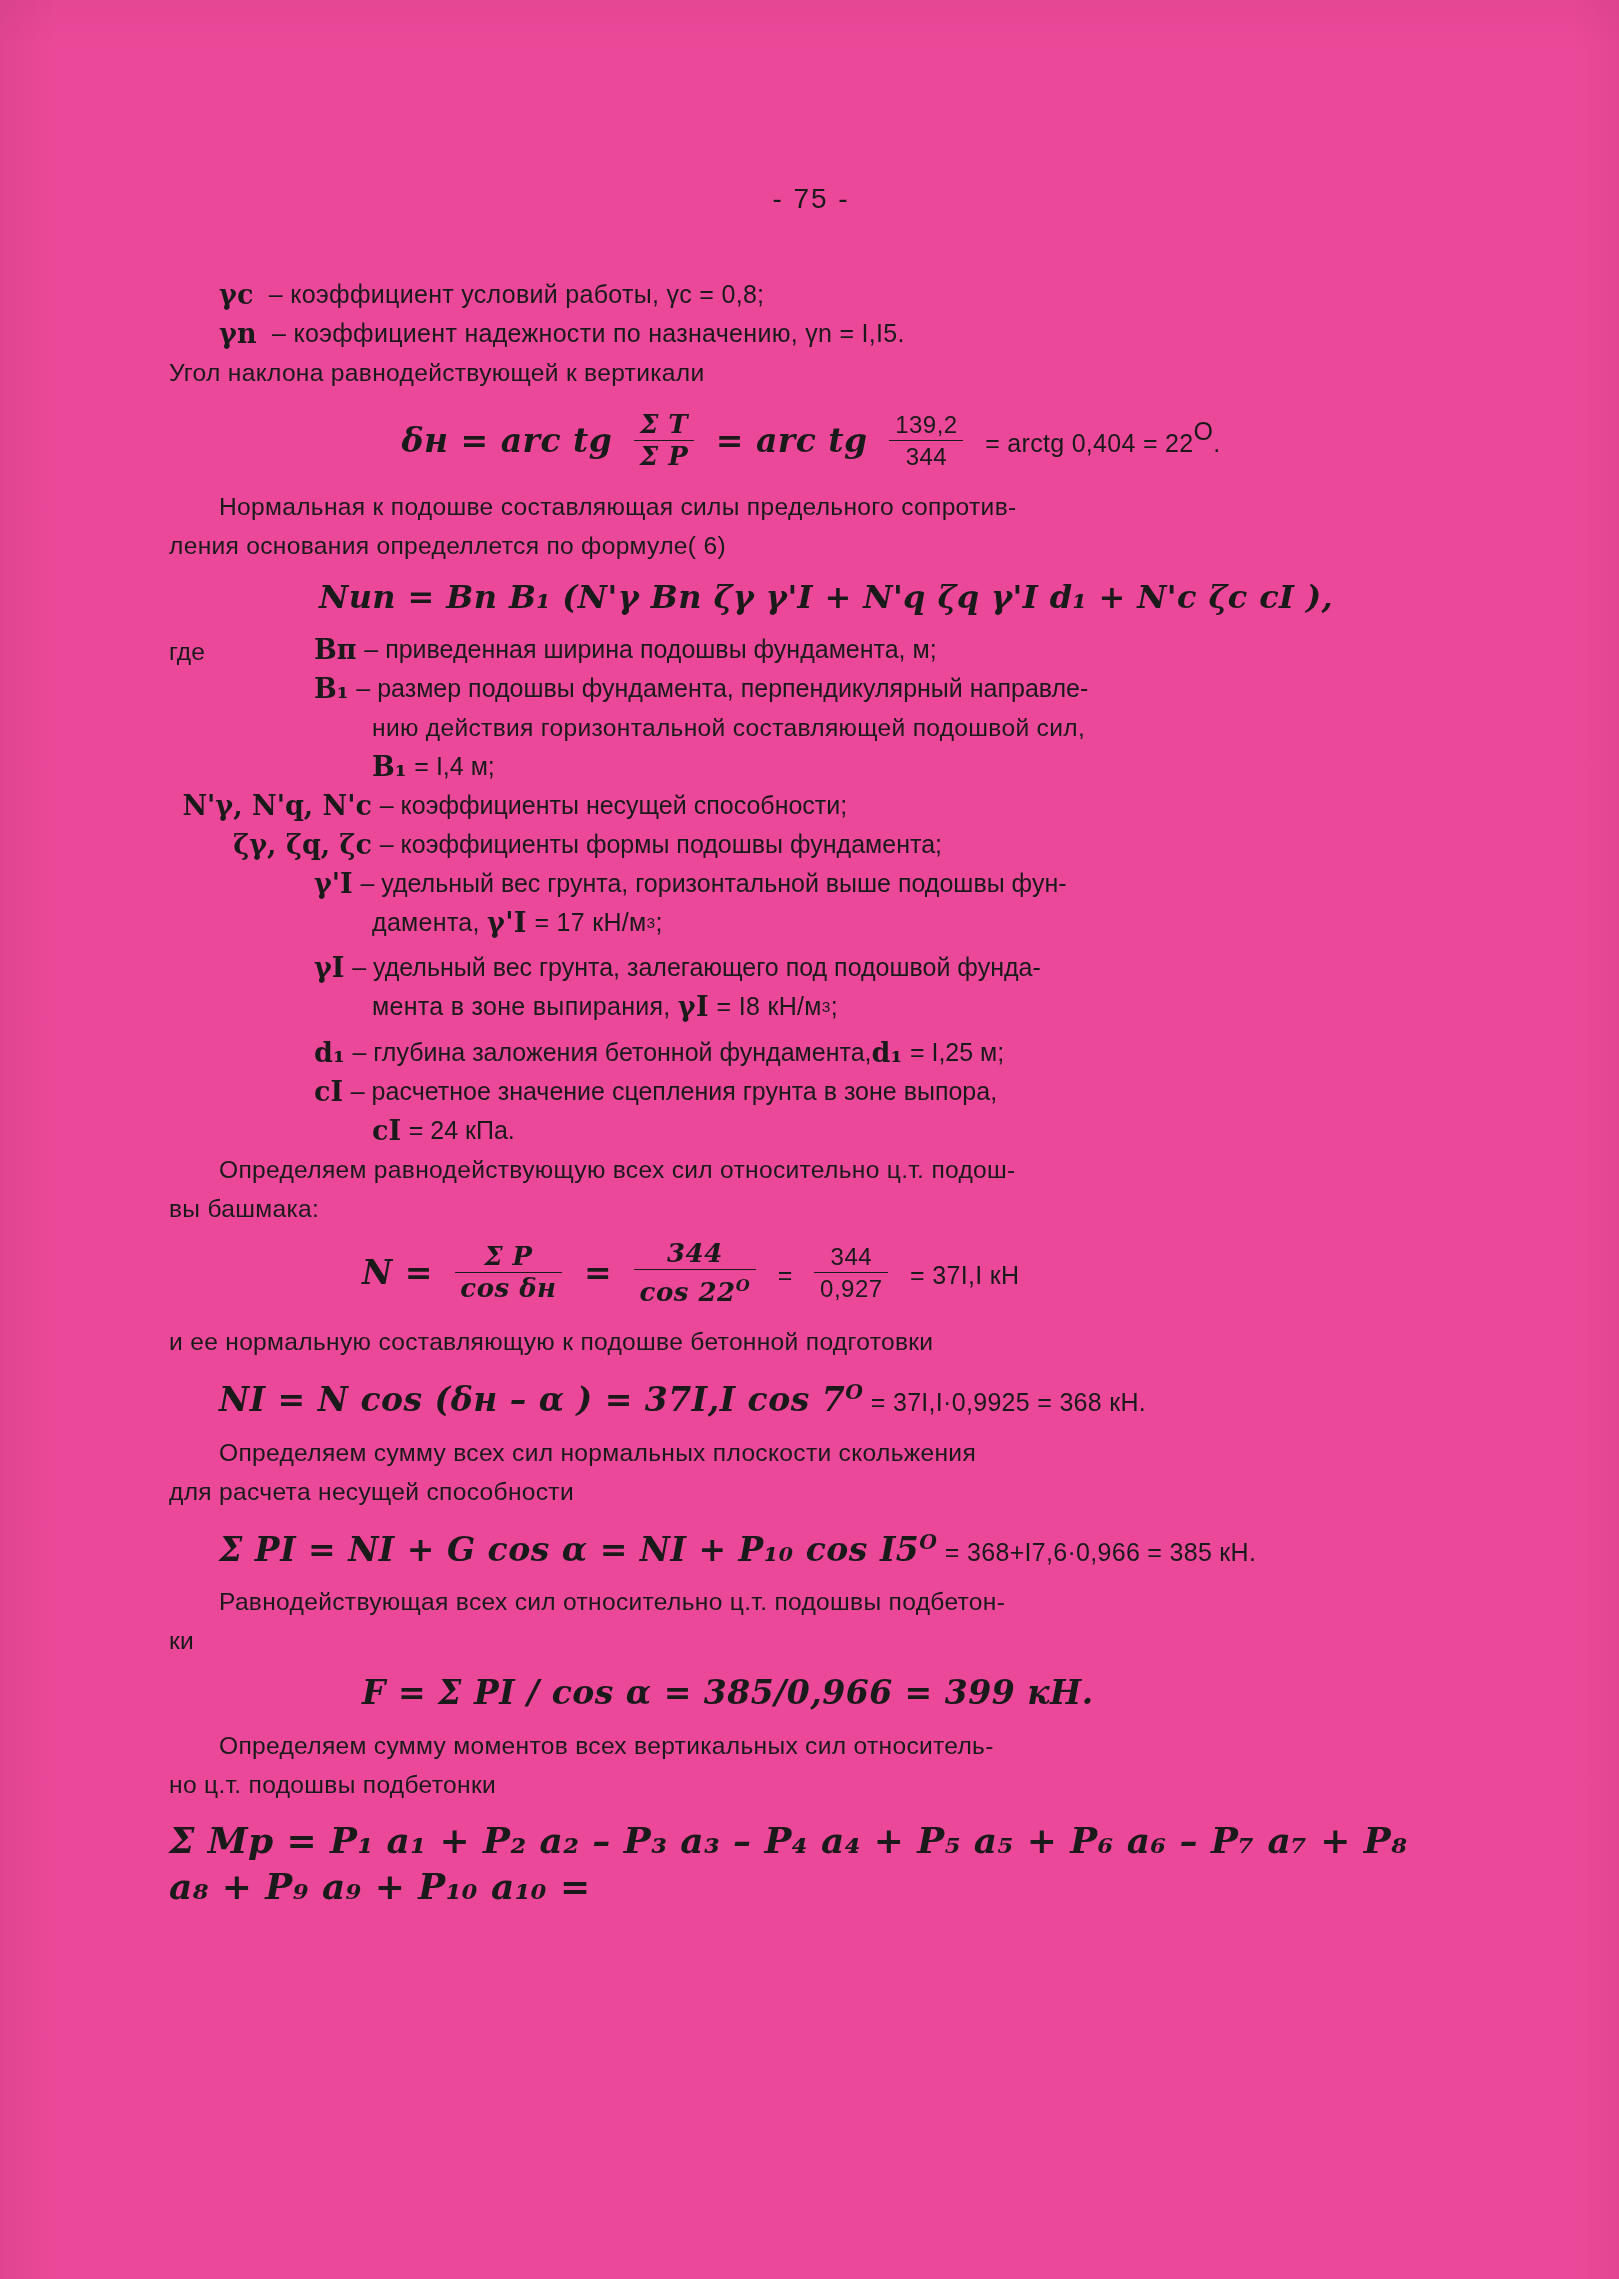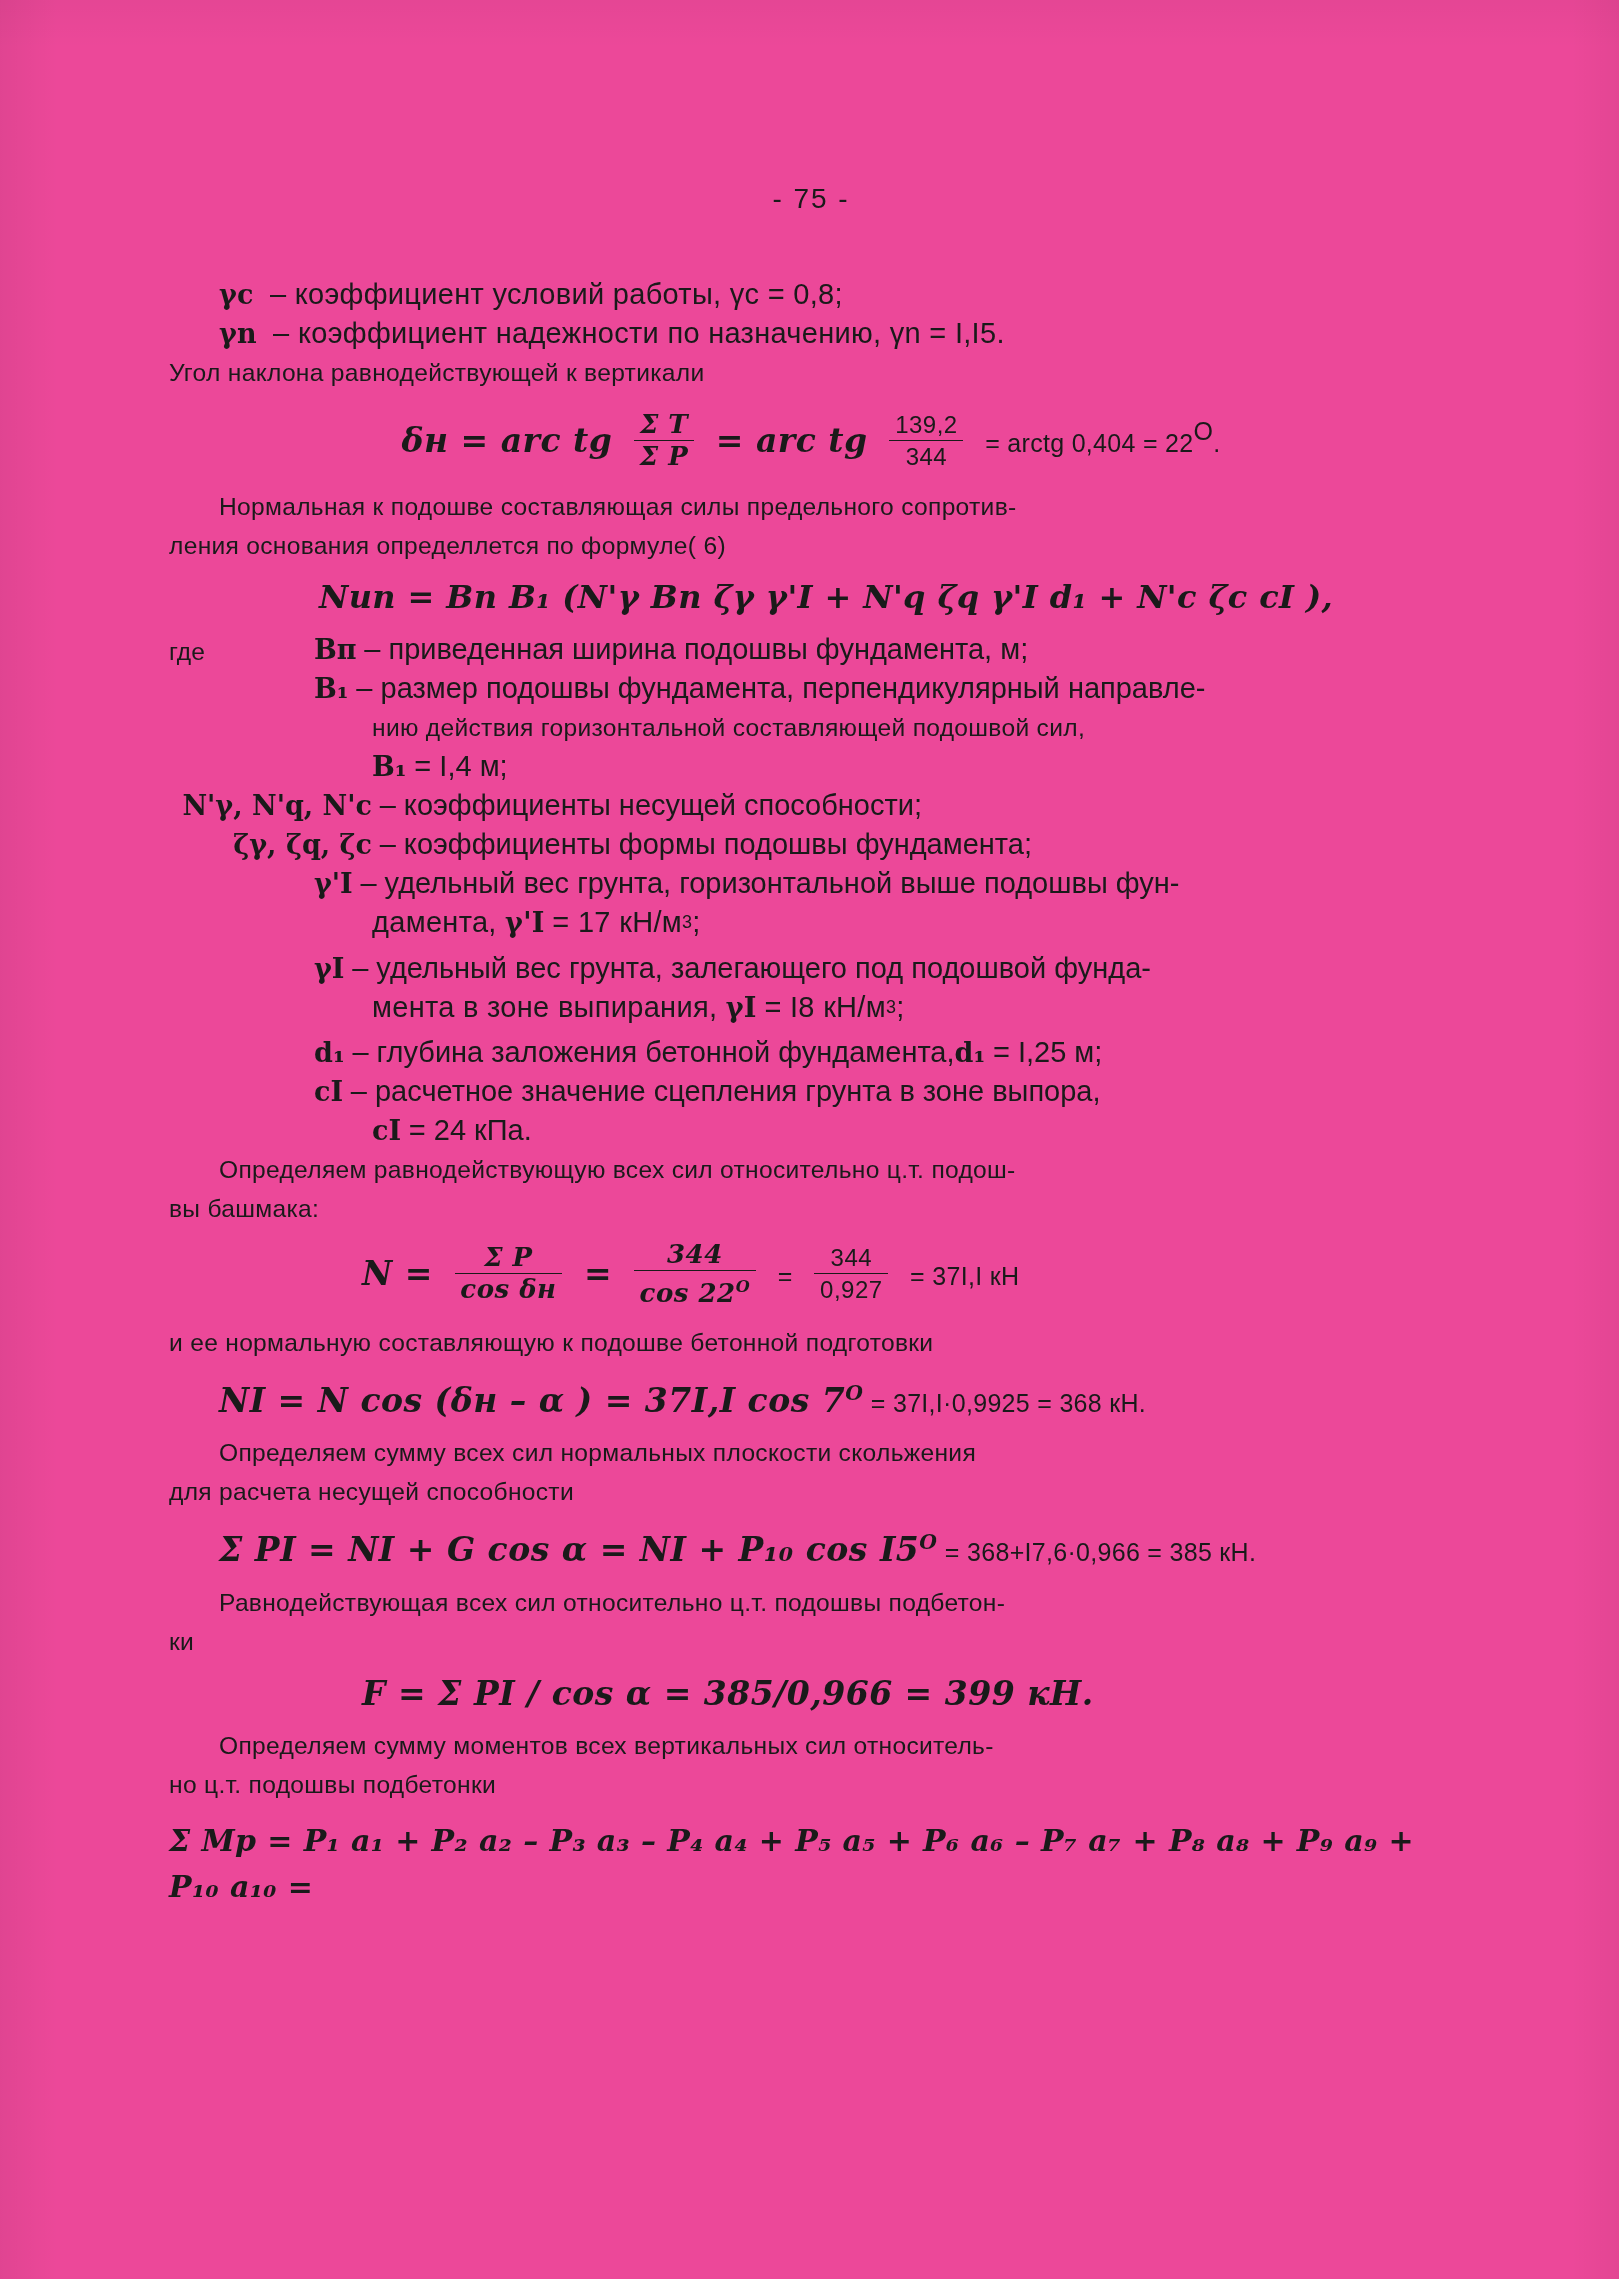--- a/index.html
+++ b/index.html
@@ -60,21 +60,21 @@
     flex: 0 0 auto;
     font-family: "DejaVu Serif", serif;
     font-weight: bold;
     font-size: 27px;
     line-height: 39px;
     padding-right: 7.7px;
   }
   .hang .sym.wide { min-width: 145px; text-align: right; }
   .hang .txt {
     flex: 1 1 auto;
-    font-size: 29px;
+    font-size: 25px;
     line-height: 39px;
   }
   .formula {
     font-family: "DejaVu Serif", serif;
     font-weight: bold;
     font-style: italic;
     font-size: 33px;
     line-height: 50px;
     margin: 13.5px 0 13.5px 0;
     letter-spacing: 0.5px;
@@ -280,17 +280,17 @@
     <div class="line indent-3">Равнодействующая всех сил относительно ц.т. подошвы подбетон-</div>
     <div class="line">ки</div>
 
     <div class="formula" style="padding-left:193px; margin:7.7px 0 7.7px 0;">
       <span>F = Σ PI / cos α = 385/0,966 = 399 кН.</span>
     </div>
 
     <div class="line indent-3">Определяем сумму моментов всех вертикальных сил относитель-</div>
     <div class="line">но ц.т. подошвы подбетонки</div>
 
-    <div class="big-formula" style="padding-left:0px; margin-top:13.5px; font-size:30px;">Σ Mp = P₁ a₁ + P₂ a₂ – P₃ a₃ – P₄ a₄ + P₅ a₅ + P₆ a₆ – P₇ a₇ + P₈ a₈ + P₉ a₉ + P₁₀ a₁₀ =</div>
+    <div class="big-formula" style="padding-left:0px; margin-top:13.5px; font-size:36px;">Σ Mp = P₁ a₁ + P₂ a₂ – P₃ a₃ – P₄ a₄ + P₅ a₅ + P₆ a₆ – P₇ a₇ + P₈ a₈ + P₉ a₉ + P₁₀ a₁₀ =</div>
 
   </div>
 </div>
 
 
 </body></html>

